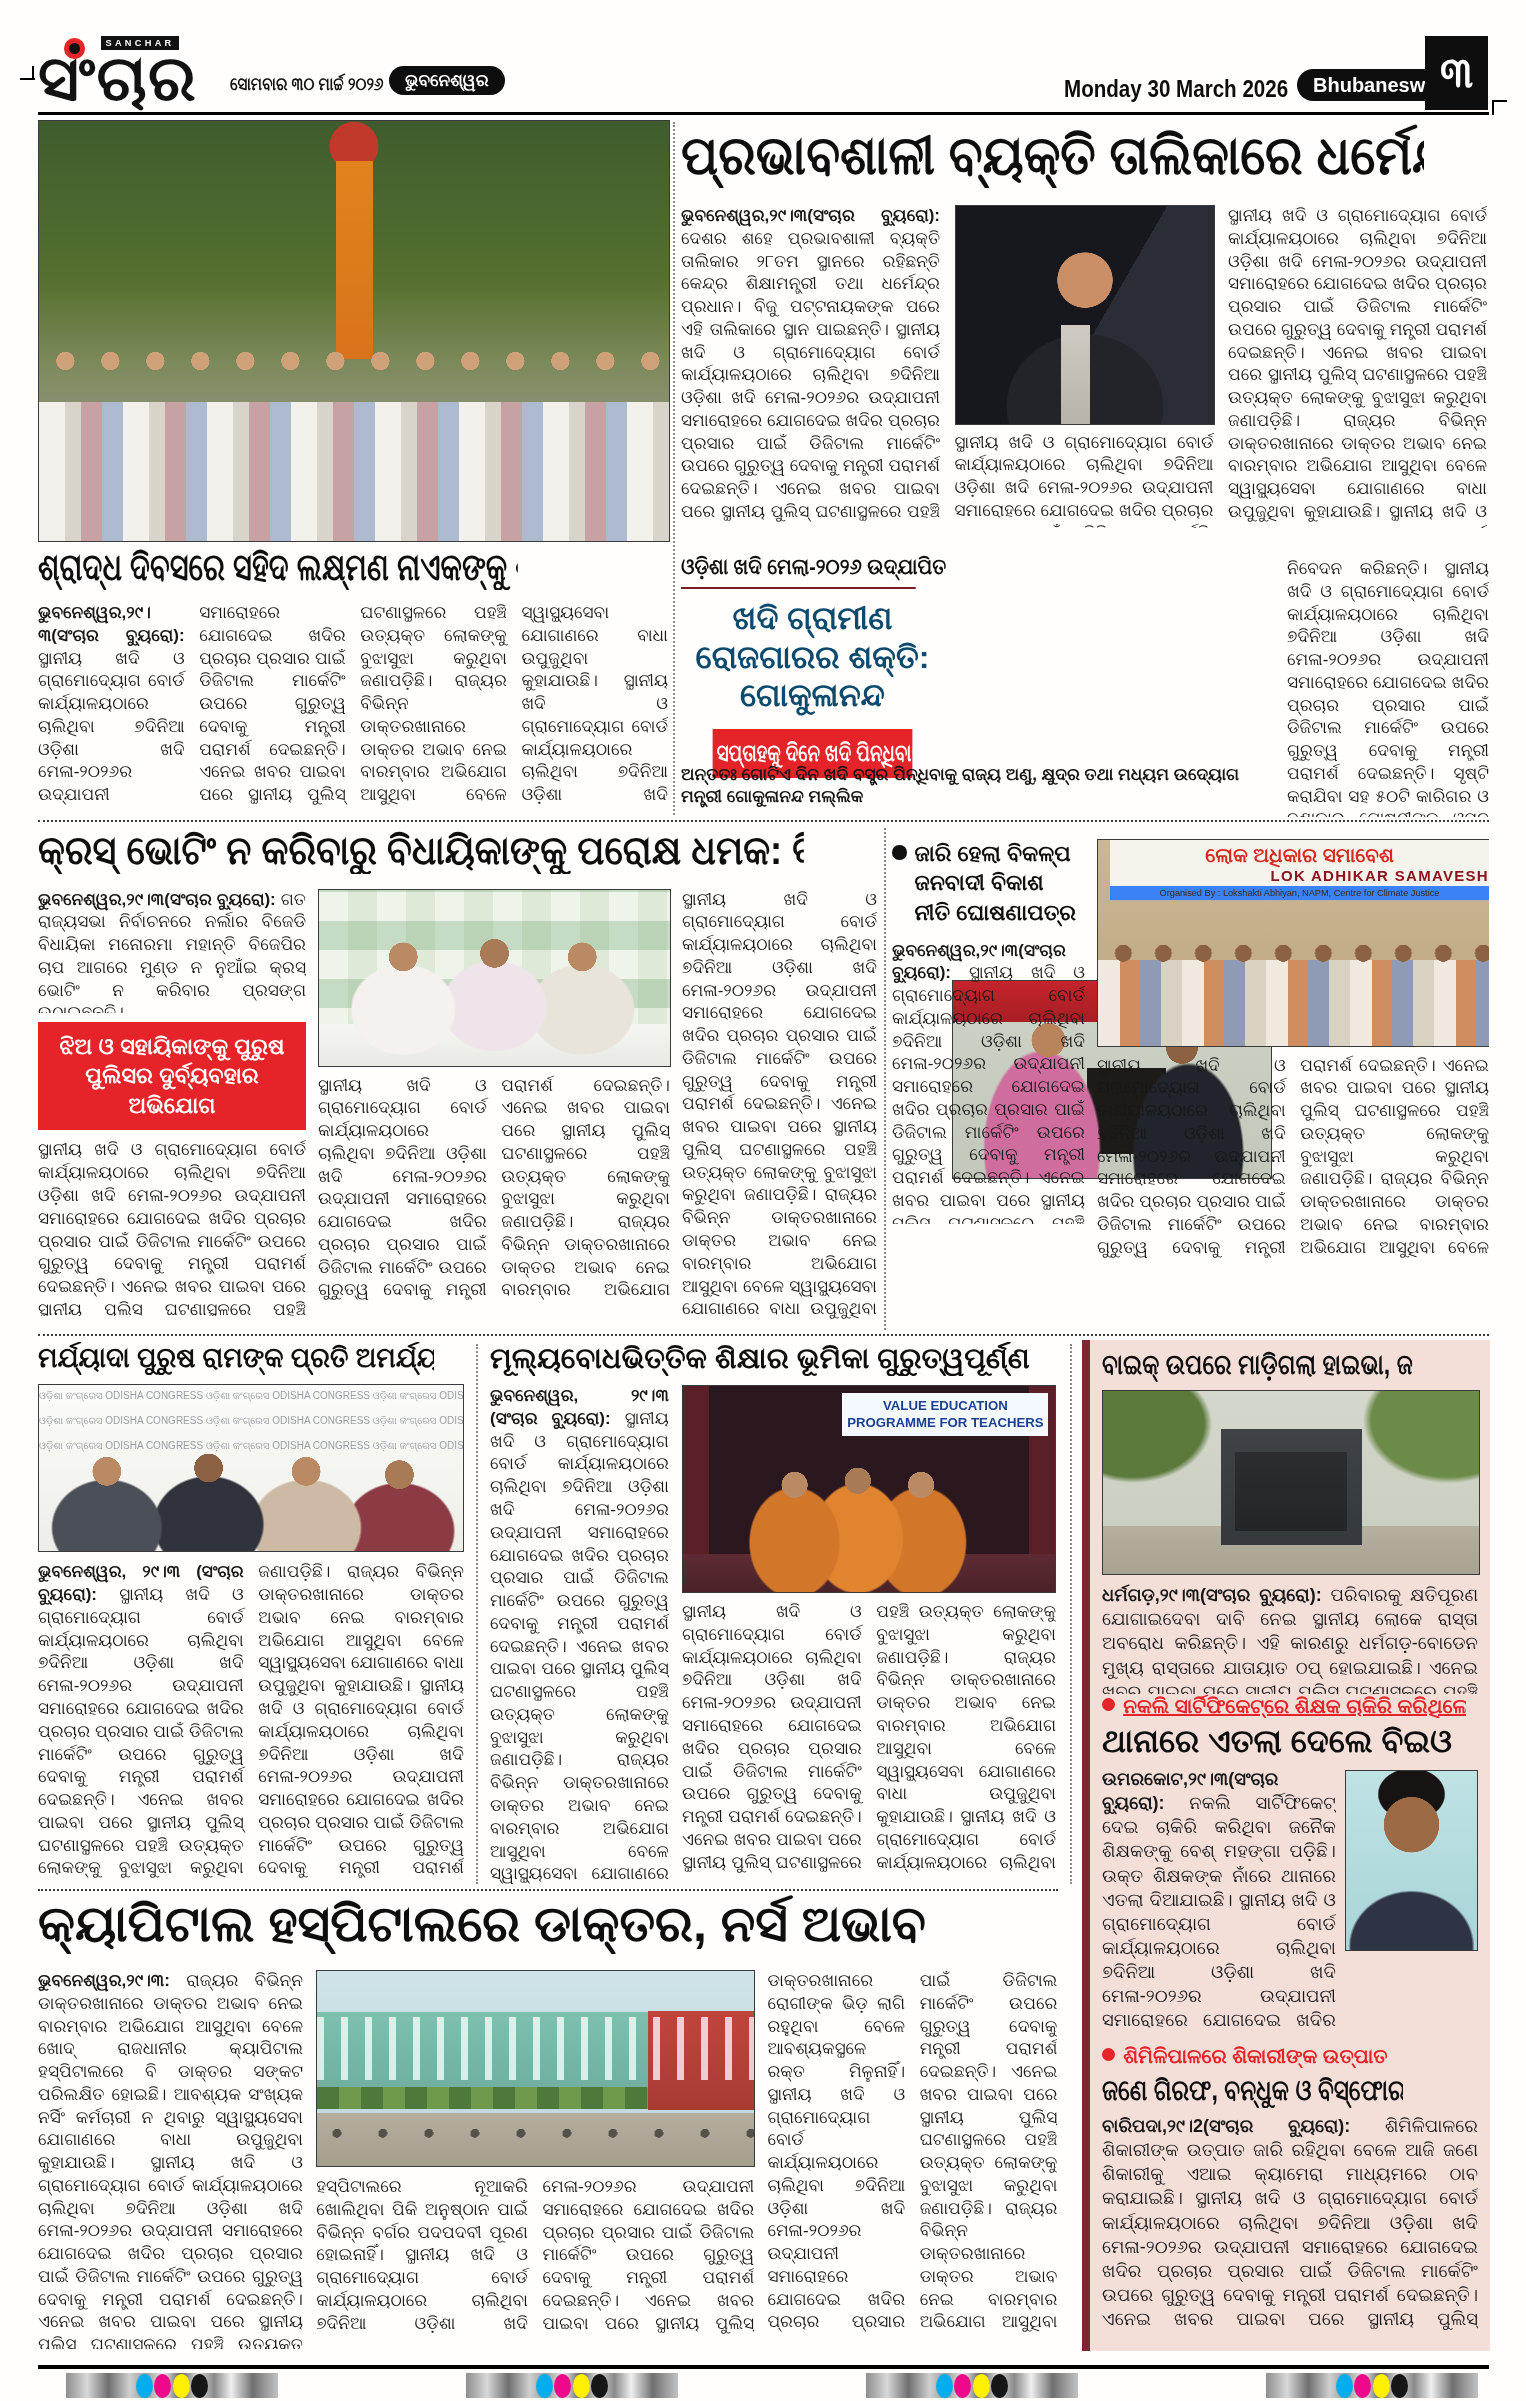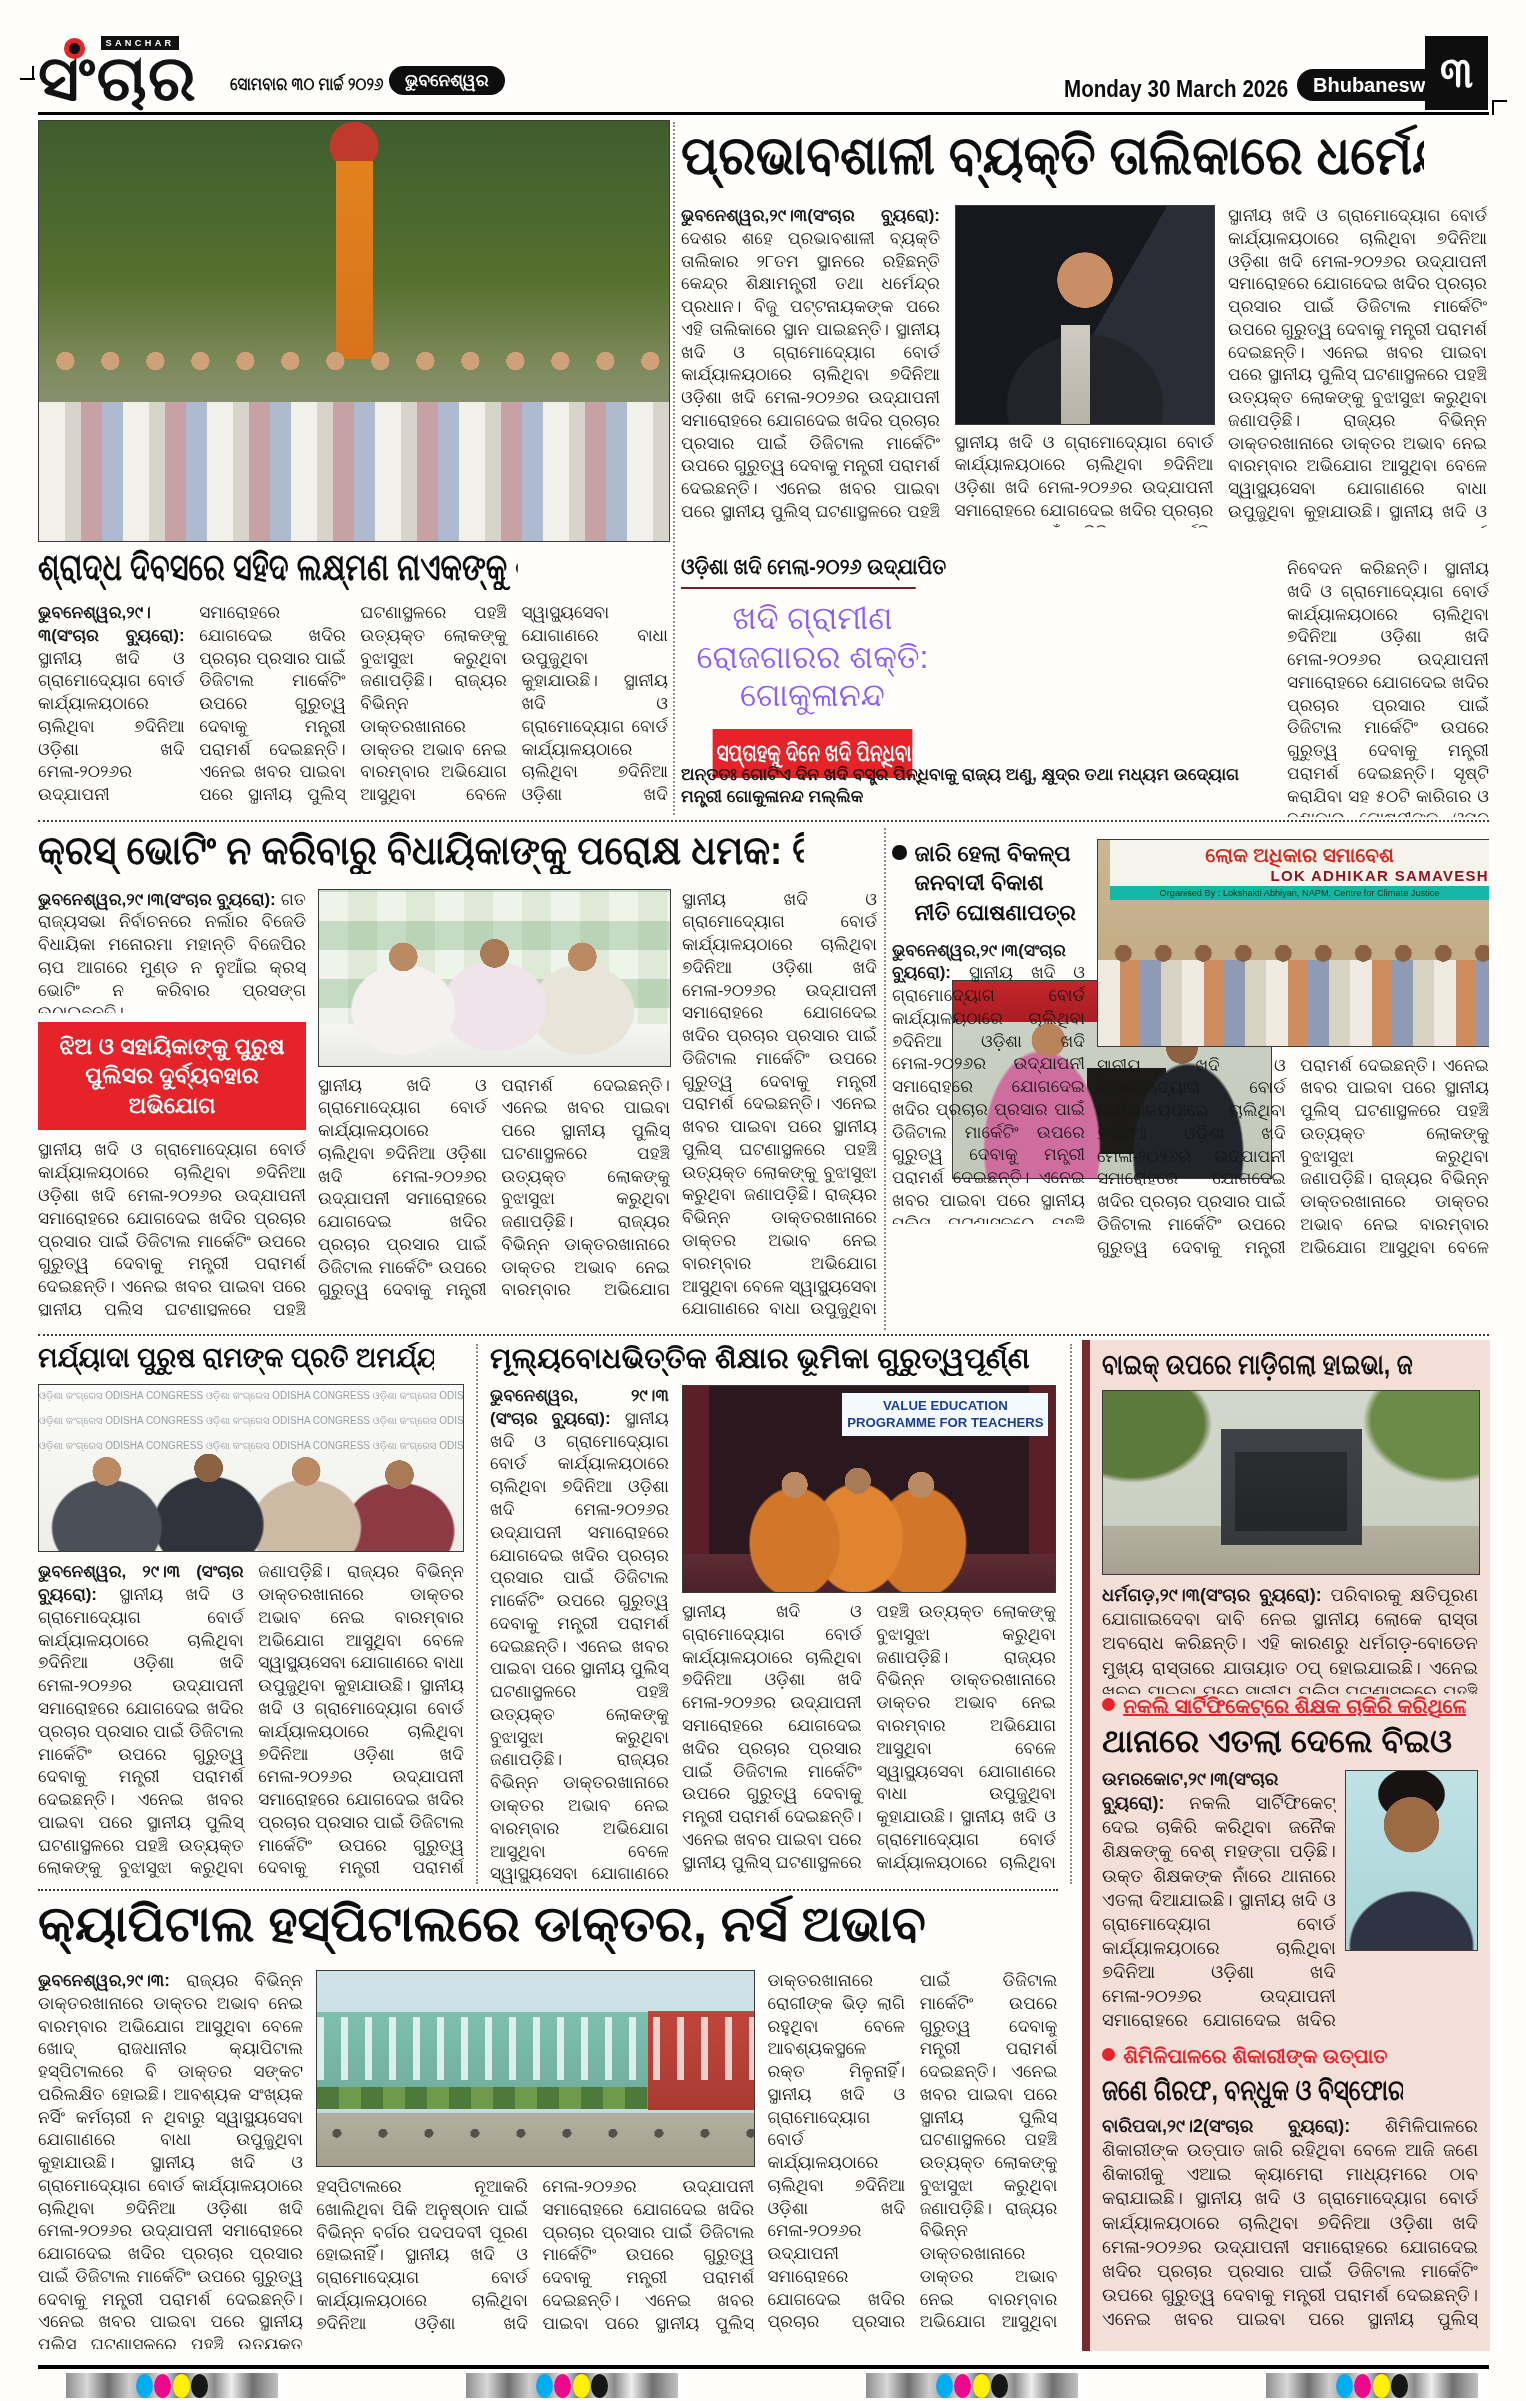--- a/index.html
+++ b/index.html
@@ -15,21 +15,21 @@
   .odia-date{font-size:18px;font-weight:bold;color:#111;}
   .pill{display:inline-block;background:#0e0e0e;color:#fff;border-radius:16px;padding:4.6px 16px;
     font-weight:bold;}
   .date-en{font-size:24.4px;font-weight:bold;color:#0d0d0d;}
   .pageno{position:absolute;left:1425px;top:36px;width:63px;height:74px;background:#0e0e0e;color:#fff;
     display:flex;align-items:center;justify-content:center;font-size:42px;font-weight:bold;}
   .hrule{position:absolute;left:38px;width:1451px;height:3.3px;background:#000;}
   .cropmark{position:absolute;background:#000;}
   
   .hl{font-weight:bold;color:#0e0e0e;white-space:nowrap;overflow:hidden;display:block;}
-  .hl-wrap{font-weight:normal;color:#8b5cf6;}
+  .hl-wrap{font-weight:bold;color:#0c4a6e;}
   .bd{font-size:17px;line-height:1.34;text-align:justify;color:#181818;overflow:hidden;}
   .bd b{font-weight:bold;}
   .cols2{column-count:2;column-gap:14.5px;}
   .cols4{column-count:4;column-gap:14.5px;}
   .rb{background:#e62329;color:#fff;font-weight:bold;text-align:center;}
   .kicker{font-size:22px;font-weight:bold;color:#0f0f0f;border-bottom:2.6px solid #7b1e24;padding-bottom:6.6px;}
   .krow{display:flex;align-items:flex-start;gap:8px;color:#e62329;font-weight:bold;font-size:20px;line-height:1.2;}
   .dot{flex:0 0 13.2px;width:13.2px;height:13.2px;border-radius:50%;background:#e62329;margin-top:4px;}
   .bullet-row{display:flex;gap:8px;font-size:22px;font-weight:bold;line-height:1.35;color:#0f0f0f;}
   .bdot{flex:0 0 14.5px;width:14.5px;height:14.5px;border-radius:50%;background:#0f0f0f;margin-top:6.6px;}
@@ -84,21 +84,21 @@
   .ph-lok{background-image:
      radial-gradient(circle 8.6px at 20px 9.2px,#8d6242 98%,transparent),
      repeating-linear-gradient(90deg,#efe9df 0 22.4px,#cf8d5f 22.4px 41px,#8f9bb5 41px 63px,#d8d2c2 63px 84px),
      linear-gradient(#cbb695,#bda77f);
      background-size:40px 20px,100% 86px,100% 100%;
      background-position:5.3px 104px,0 100%,0 0;
      background-repeat:repeat-x,no-repeat,no-repeat;}
   .lok-banner{position:absolute;top:0;left:12px;right:0;background:#f6f3ec;border-bottom:0.7px solid #b9b2a2;}
   .lok-banner .od{color:#d42a20;font-weight:bold;font-size:20px;text-align:center;padding-top:4px;}
   .lok-banner .en{color:#8b1620;font-weight:bold;font-size:15px;text-align:right;letter-spacing:1.3px;}
-  .lok-banner .org{background:#14b8a6;color:#3c2a12;font-size:9.2px;text-align:center;padding:2px 0;margin-top:2.6px;}
+  .lok-banner .org{background:#3b82f6;color:#3c2a12;font-size:9.2px;text-align:center;padding:2px 0;margin-top:2.6px;}
   .ph-cong{background-image:
      radial-gradient(circle 14.5px at 16% 52%,#b98a63 98%,transparent),
      radial-gradient(circle 14.5px at 40% 50%,#8d6242 98%,transparent),
      radial-gradient(circle 14.5px at 63% 52%,#b98a63 98%,transparent),
      radial-gradient(circle 14.5px at 85% 54%,#a87a55 98%,transparent),
      radial-gradient(ellipse 56px 49px at 16% 86%,#4b4f58 96%,transparent),
      radial-gradient(ellipse 56px 49px at 40% 84%,#30333b 96%,transparent),
      radial-gradient(ellipse 56px 49px at 63% 86%,#cdb9a4 96%,transparent),
      radial-gradient(ellipse 56px 49px at 85% 88%,#8c3b45 96%,transparent),
      linear-gradient(#fbfbf9,#eeeee9);

